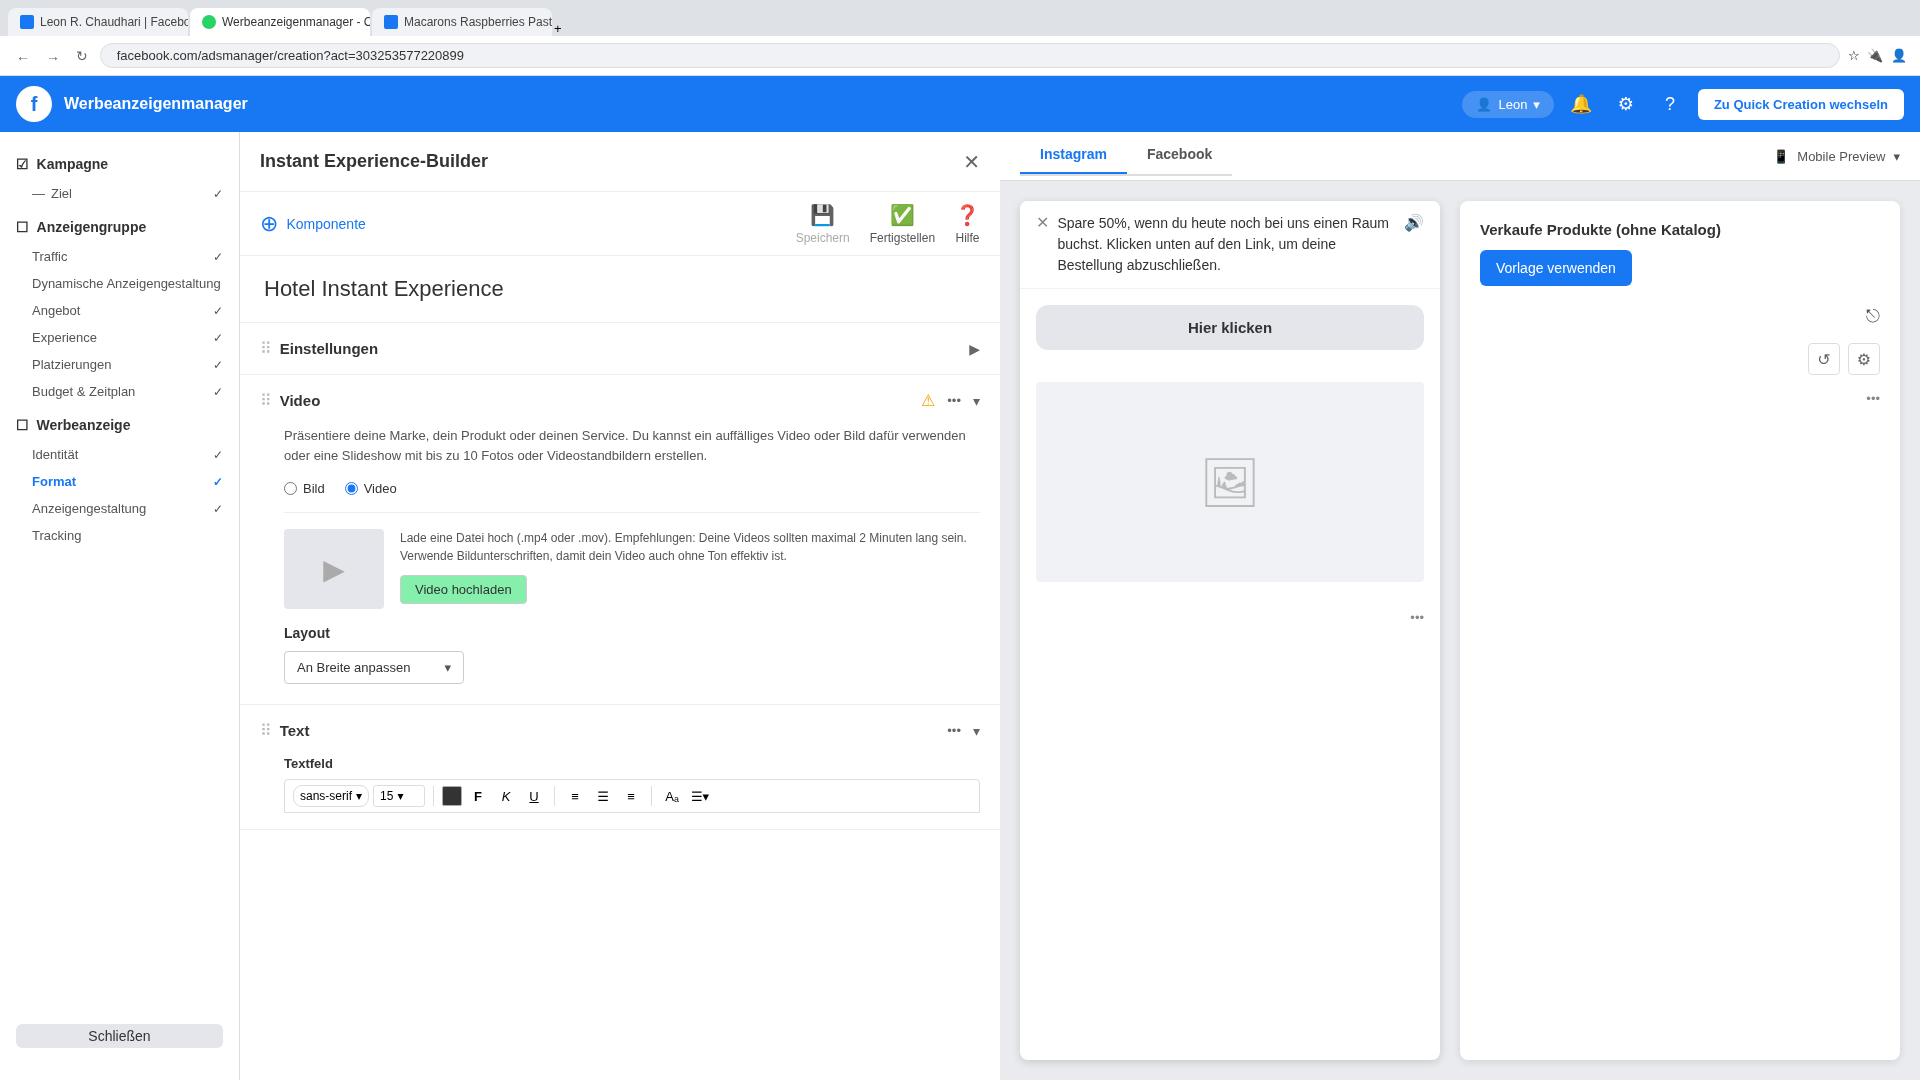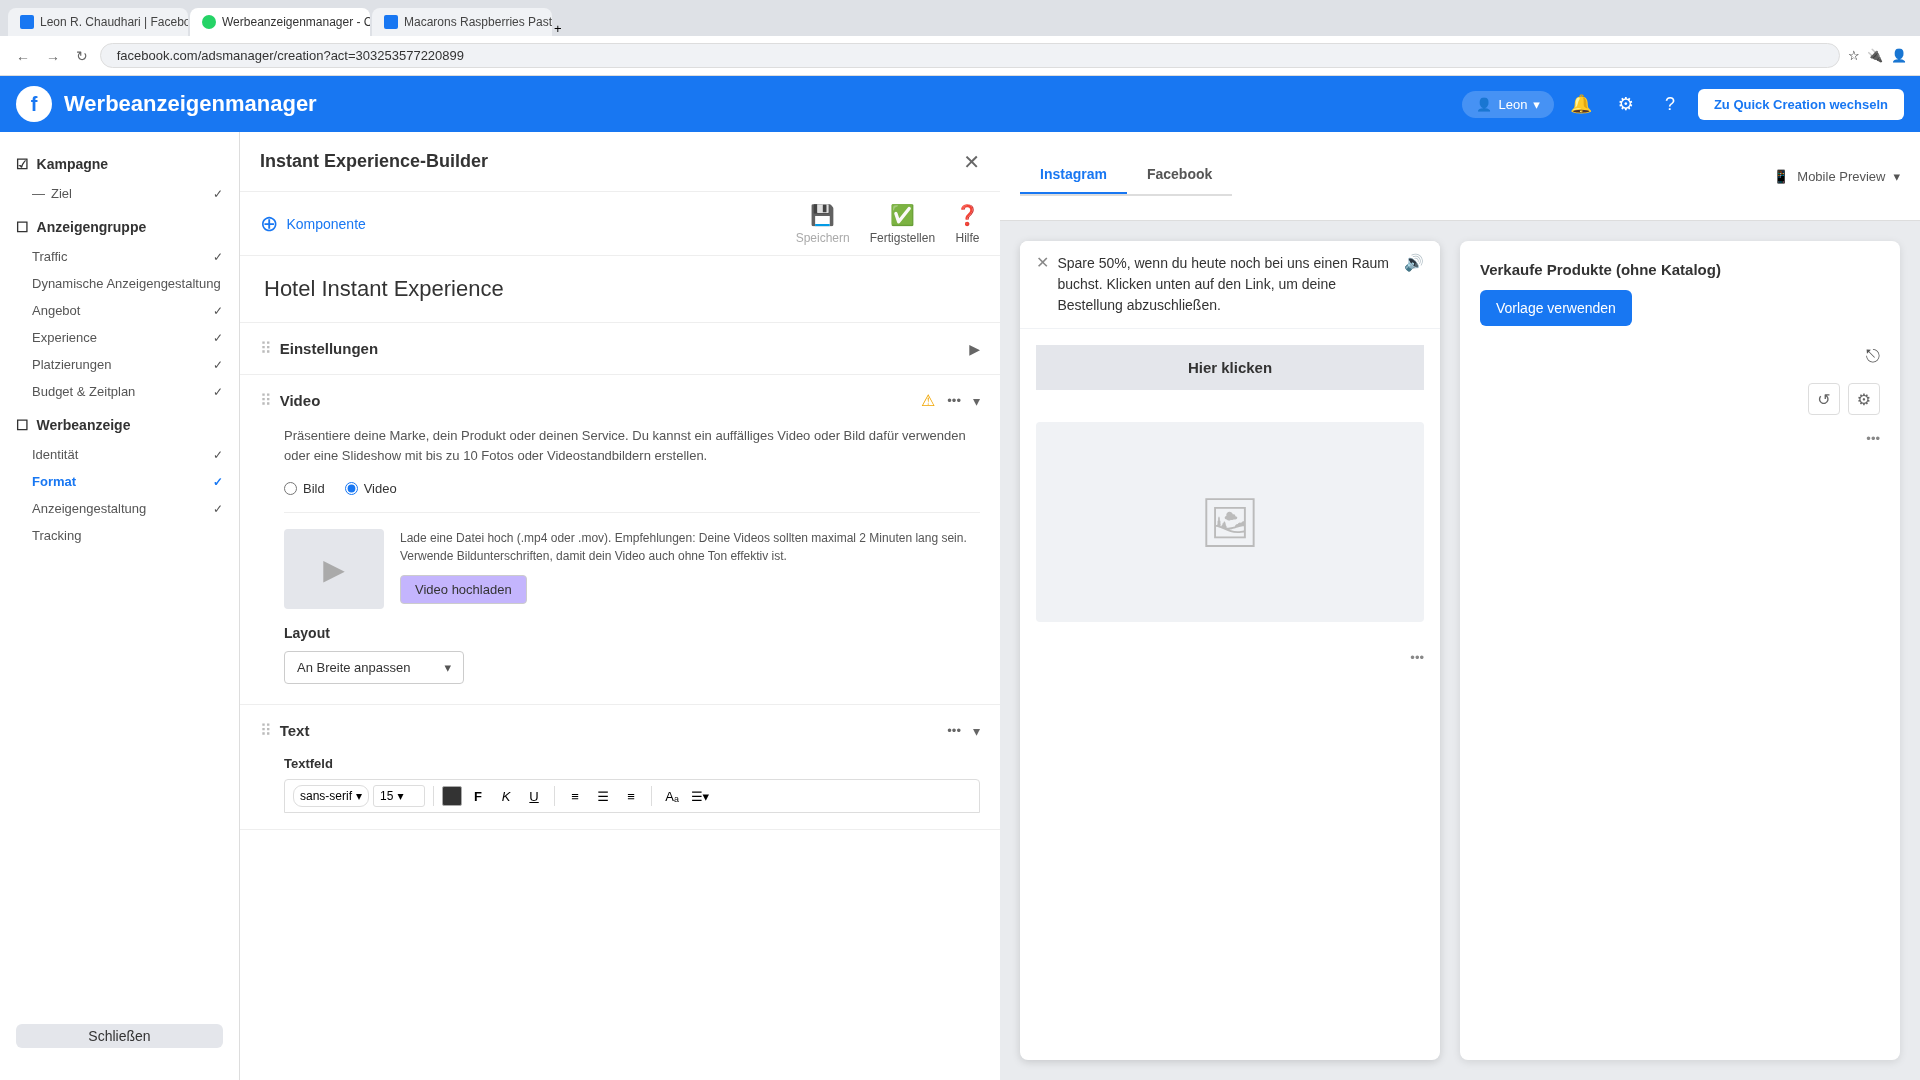--- a/index.html
+++ b/index.html
@@ -17,21 +17,21 @@
     .nav-btn { color: #666; font-size: 14px; cursor: pointer; padding: 4px; }
     .address-bar { flex: 1; background: #f0f2f5; border: 1px solid #ddd; border-radius: 20px; padding: 4px 16px; font-size: 13px; color: #333; display: flex; align-items: center; gap: 8px; }
     .nav-icons { display: flex; gap: 8px; align-items: center; }
 
     
     .page-bg { position: relative; width: 1920px; height: 1004px; background: #f0f2f5; display: flex; flex-direction: column; }
 
     
     .fb-topbar { background: #1877f2; height: 56px; display: flex; align-items: center; padding: 0 16px; gap: 12px; flex-shrink: 0; }
     .fb-logo { width: 36px; height: 36px; background: #fff; border-radius: 50%; display: flex; align-items: center; justify-content: center; color: #1877f2; font-weight: bold; font-size: 20px; flex-shrink: 0; }
-    .fb-topbar-title { color: #fff; font-size: 22px; font-weight: 600; text-align: right; }
+    .fb-topbar-title { color: #fff; font-size: 16px; font-weight: 600; text-align: right; }
     .fb-topbar-right { margin-left: auto; display: flex; align-items: center; gap: 12px; }
     .fb-user-btn { background: rgba(255,255,255,0.2); color: #fff; border: none; border-radius: 20px; padding: 6px 14px; cursor: pointer; font-size: 13px; display: flex; align-items: center; gap: 6px; }
     .fb-icon-btn { color: #fff; font-size: 18px; cursor: pointer; width: 32px; height: 32px; display: flex; align-items: center; justify-content: center; }
     .quick-creation-btn { background: #fff; color: #1877f2; border: none; border-radius: 6px; padding: 8px 16px; font-size: 13px; font-weight: 600; cursor: pointer; }
 
     
     .main-layout { display: flex; flex: 1; overflow: hidden; }
 
     
     .left-sidebar { width: 240px; background: #fff; border-right: 1px solid #ddd; padding: 16px 0; flex-shrink: 0; display: flex; flex-direction: column; }
@@ -76,53 +76,53 @@
     .section-body { padding: 0 20px 20px 44px; }
     .section-desc { color: #555; font-size: 13px; line-height: 1.5; margin-bottom: 16px; }
     .radio-group { display: flex; gap: 20px; margin-bottom: 16px; }
     .radio-option { display: flex; align-items: center; gap: 6px; cursor: pointer; font-size: 13px; color: #333; }
     .radio-option input[type=radio] { accent-color: #1877f2; }
     .video-upload-area { display: flex; gap: 16px; margin-bottom: 16px; }
     .video-thumbnail { width: 100px; height: 80px; background: #e4e6eb; border-radius: 4px; display: flex; align-items: center; justify-content: center; }
     .video-thumbnail .play-icon { color: #aaa; font-size: 28px; }
     .video-instructions { flex: 1; }
     .video-instructions p { font-size: 12px; color: #555; line-height: 1.5; margin-bottom: 10px; }
-    .upload-btn { background: #c4b5fd; border: 1px solid #ccc; border-radius: 4px; padding: 6px 14px; font-size: 13px; cursor: pointer; color: #333; }
+    .upload-btn { background: #86efac; border: 1px solid #ccc; border-radius: 4px; padding: 6px 14px; font-size: 13px; cursor: pointer; color: #333; }
     .layout-section { margin-top: 8px; }
     .layout-label { font-size: 14px; font-weight: 600; color: #333; margin-bottom: 10px; }
     .layout-dropdown { display: flex; align-items: flex-start; border: 1px solid #ccc; border-radius: 4px; padding: 8px 12px; cursor: pointer; gap: 0; font-size: 13px; color: #333; width: 180px; }
     .layout-dropdown .chevron { margin-left: auto; color: #555; }
 
     
     .text-section-header { display: flex; align-items: center; padding: 16px 20px; cursor: pointer; }
     .text-body { padding: 0 20px 16px 44px; }
     .textfield-label { font-size: 13px; font-weight: 600; color: #333; margin-bottom: 8px; }
     .text-toolbar { background: #fff; border: 1px solid #ddd; border-radius: 4px 4px 0 0; display: flex; align-items: center; padding: 4px 8px; gap: 4px; }
     .font-selector { border: 1px solid #ddd; border-radius: 9px; padding: 3px 6px; font-size: 12px; cursor: pointer; display: flex; align-items: center; gap: 4px; }
     .font-size-selector { border: 1px solid #ddd; border-radius: 3px; padding: 3px 6px; font-size: 12px; cursor: pointer; display: flex; align-items: center; gap: 4px; width: 52px; }
     .text-btn { width: 24px; height: 24px; display: flex; align-items: center; justify-content: center; border: none; background: none; cursor: pointer; border-radius: 3px; font-size: 13px; }
     .color-btn { width: 20px; height: 20px; background: #333; border-radius: 2px; border: 1px solid #aaa; cursor: pointer; }
     .divider-v { width: 1px; height: 20px; background: #ddd; margin: 0 4px; }
 
     
     .right-panel { flex: 1; background: #e9ebee; display: flex; flex-direction: column; }
-    .preview-header { background: #fff; padding: 24px 20px; border-bottom: 1px solid #ddd; display: flex; align-items: center; gap: 12px; }
+    .preview-header { background: #fff; padding: 4px 20px; border-bottom: 1px solid #ddd; display: flex; align-items: center; gap: 12px; }
     .preview-tabs { display: flex; gap: 0; border-bottom: 2px solid #ddd; }
     .preview-tab { padding: 10px 20px; cursor: pointer; font-size: 14px; font-weight: 600; color: #555; }
     .preview-tab.active { color: #1877f2; border-bottom: 2px solid #1877f2; }
     .preview-options { margin-left: auto; display: flex; align-items: center; gap: 8px; color: #555; font-size: 13px; cursor: pointer; }
     .preview-body { flex: 1; display: flex; padding: 20px; gap: 20px; overflow: hidden; }
 
     
     .mobile-preview { background: #fff; border-radius: 8px; width: 420px; overflow: hidden; box-shadow: 0 2px 8px rgba(0,0,0,0.15); display: flex; flex-direction: column; }
     .preview-ad-header { background: #fff; padding: 12px 16px; display: flex; align-items: flex-start; gap: 8px; border-bottom: 1px solid #f0f2f5; }
     .close-btn-preview { color: #888; font-size: 16px; cursor: pointer; }
     .preview-ad-text { flex: 1; font-size: 14px; color: #333; line-height: 1.5; }
     .preview-sound-btn { color: #888; font-size: 16px; cursor: pointer; }
-    .preview-cta { margin: 16px; background: #e4e6eb; border-radius: 0; padding: 14px; text-align: center; font-size: 15px; font-weight: 600; color: #333; cursor: pointer; }
+    .preview-cta { margin: 16px; background: #e4e6eb; border-radius: 12px; padding: 14px; text-align: center; font-size: 15px; font-weight: 600; color: #333; cursor: pointer; }
     .preview-image-placeholder { margin: 16px; background: #f0f2f5; border-radius: 4px; height: 200px; display: flex; align-items: center; justify-content: center; }
     .preview-image-placeholder .img-icon { font-size: 48px; color: #bbb; }
     .preview-dots { padding: 12px 16px; text-align: right; color: #888; cursor: pointer; }
 
     
     .catalog-panel { flex: 1; background: #fff; border-radius: 8px; overflow: hidden; box-shadow: 0 2px 8px rgba(0,0,0,0.1); padding: 20px; }
     .catalog-title { font-size: 15px; font-weight: 600; color: #333; margin-bottom: 12px; }
     .catalog-desc { font-size: 13px; color: #555; line-height: 1.5; margin-bottom: 16px; }
     .catalog-cta { background: #1877f2; color: #fff; border: none; border-radius: 6px; padding: 10px 16px; font-size: 14px; font-weight: 500; cursor: pointer; }
     .catalog-icon-btn { color: #666; font-size: 16px; cursor: pointer; width: 32px; height: 32px; display: flex; align-items: center; justify-content: center; border: 1px solid #ddd; border-radius: 4px; }

